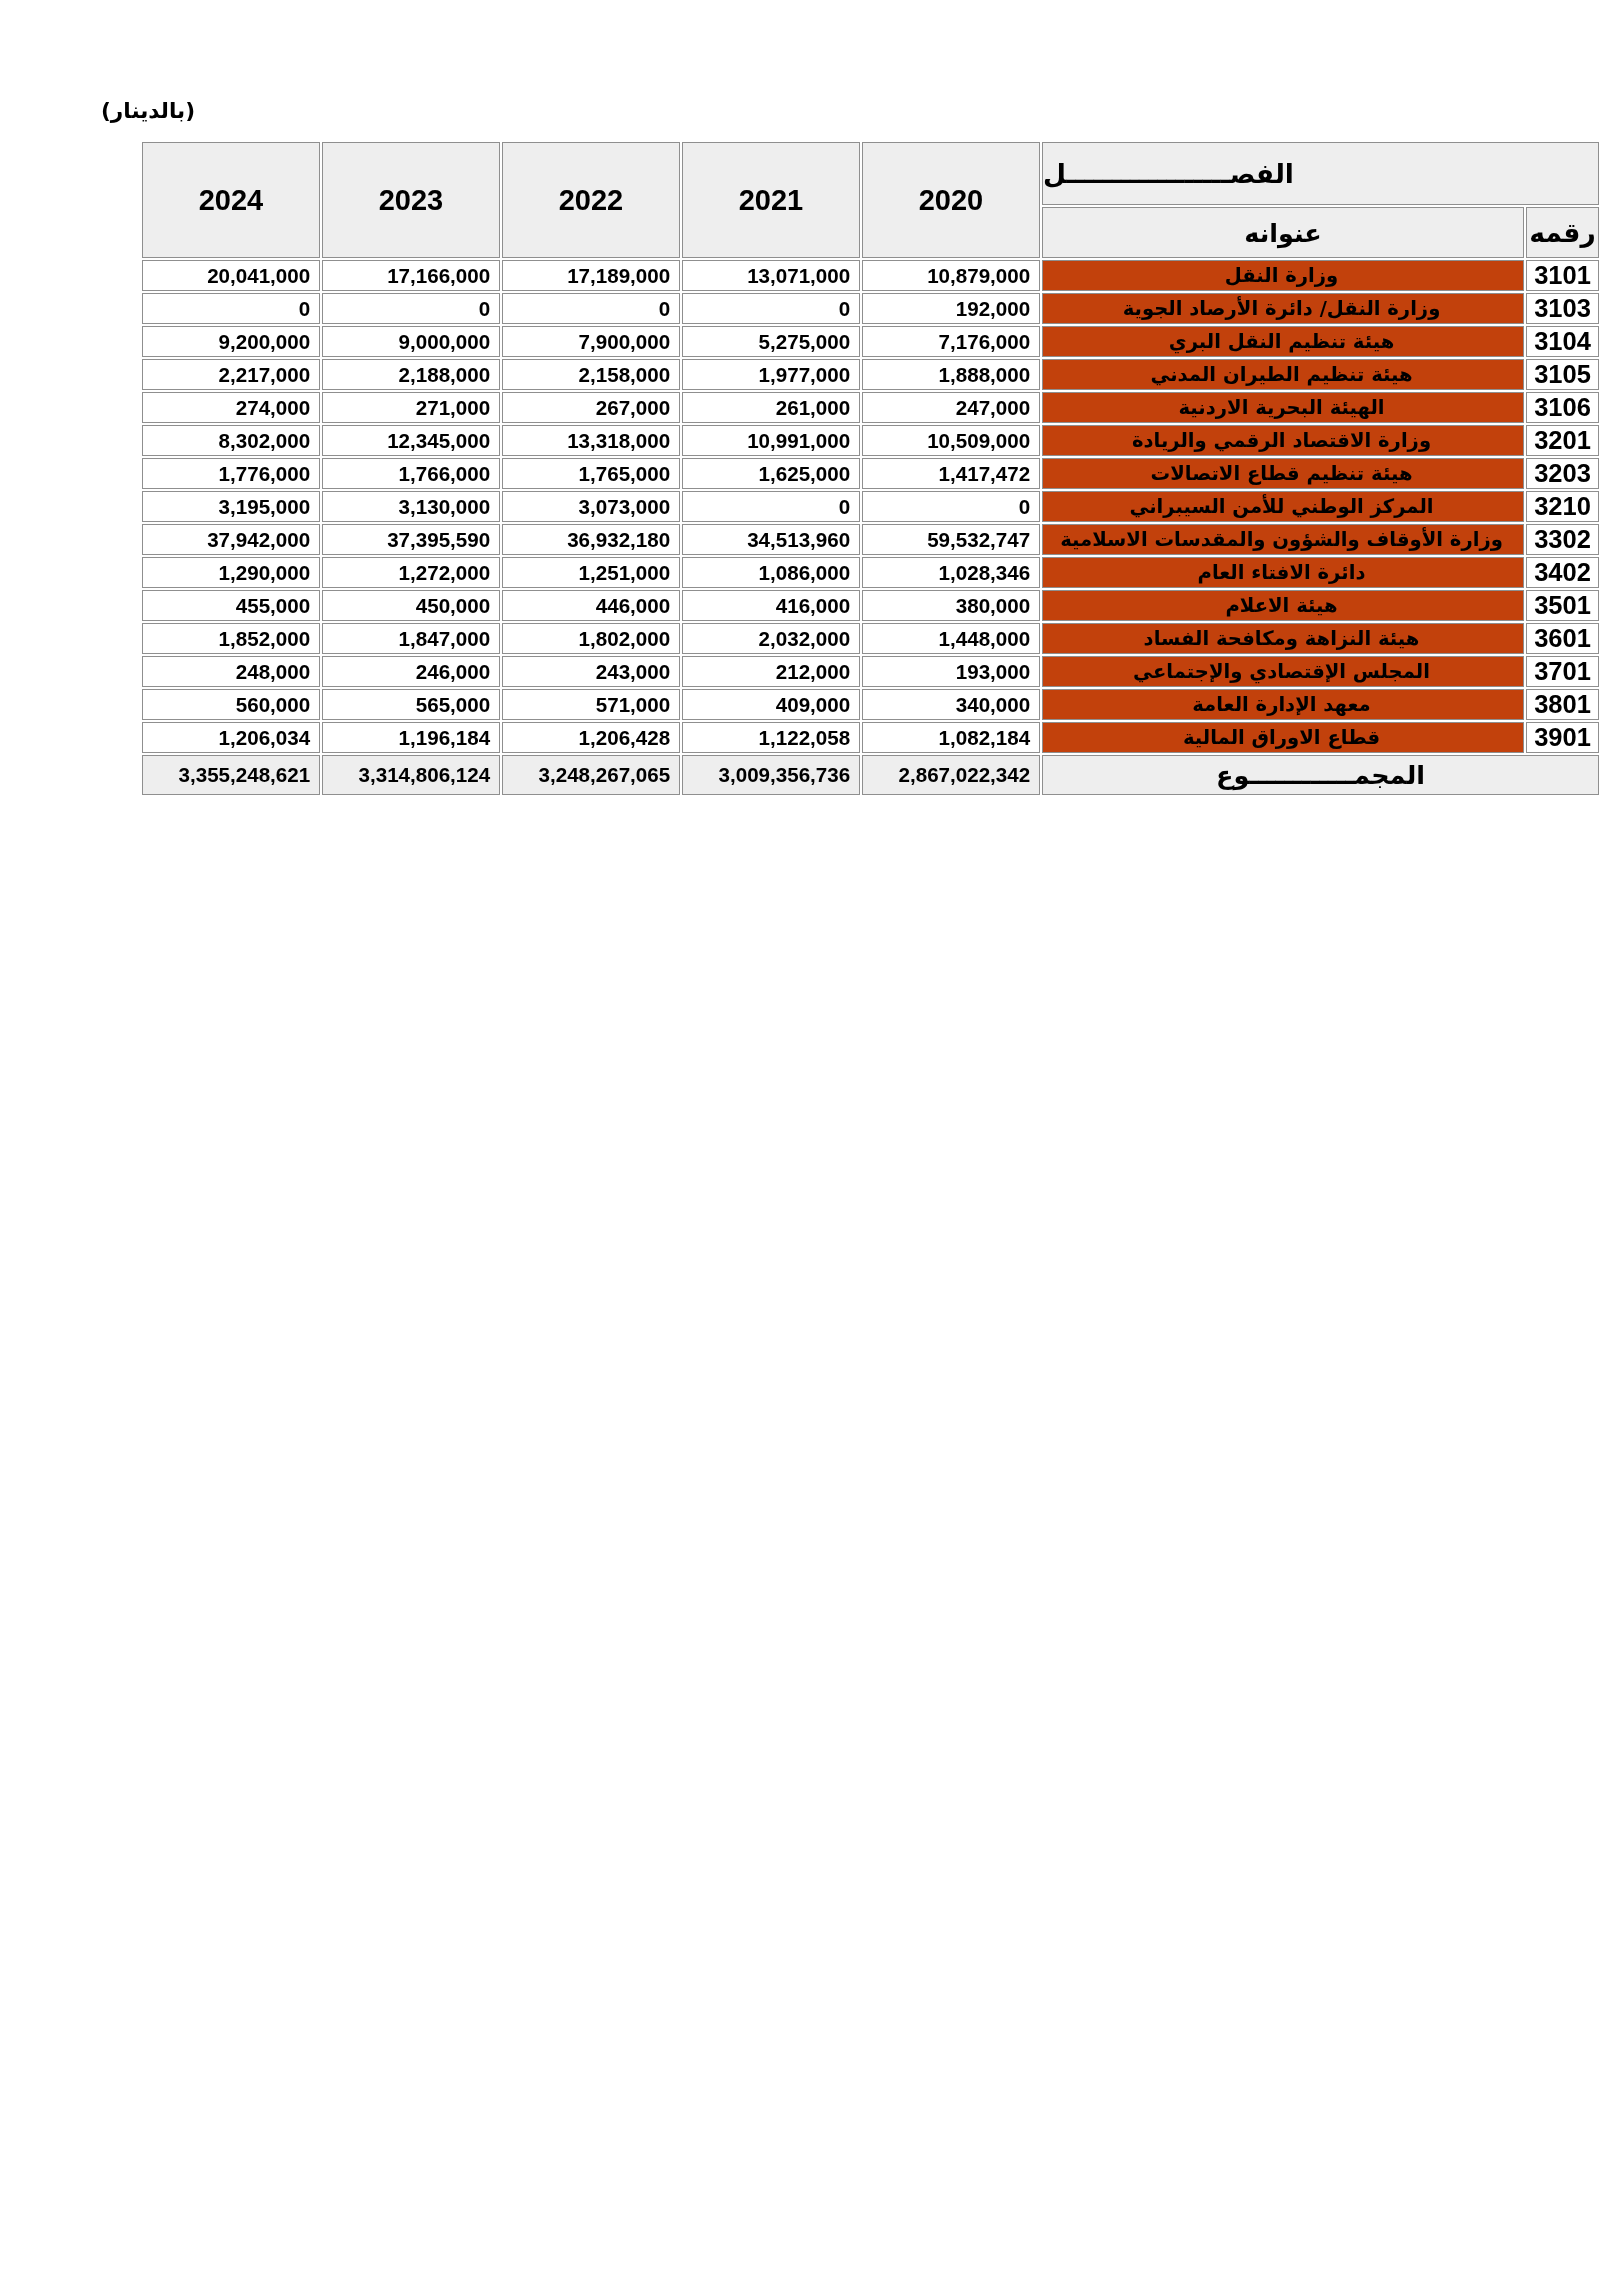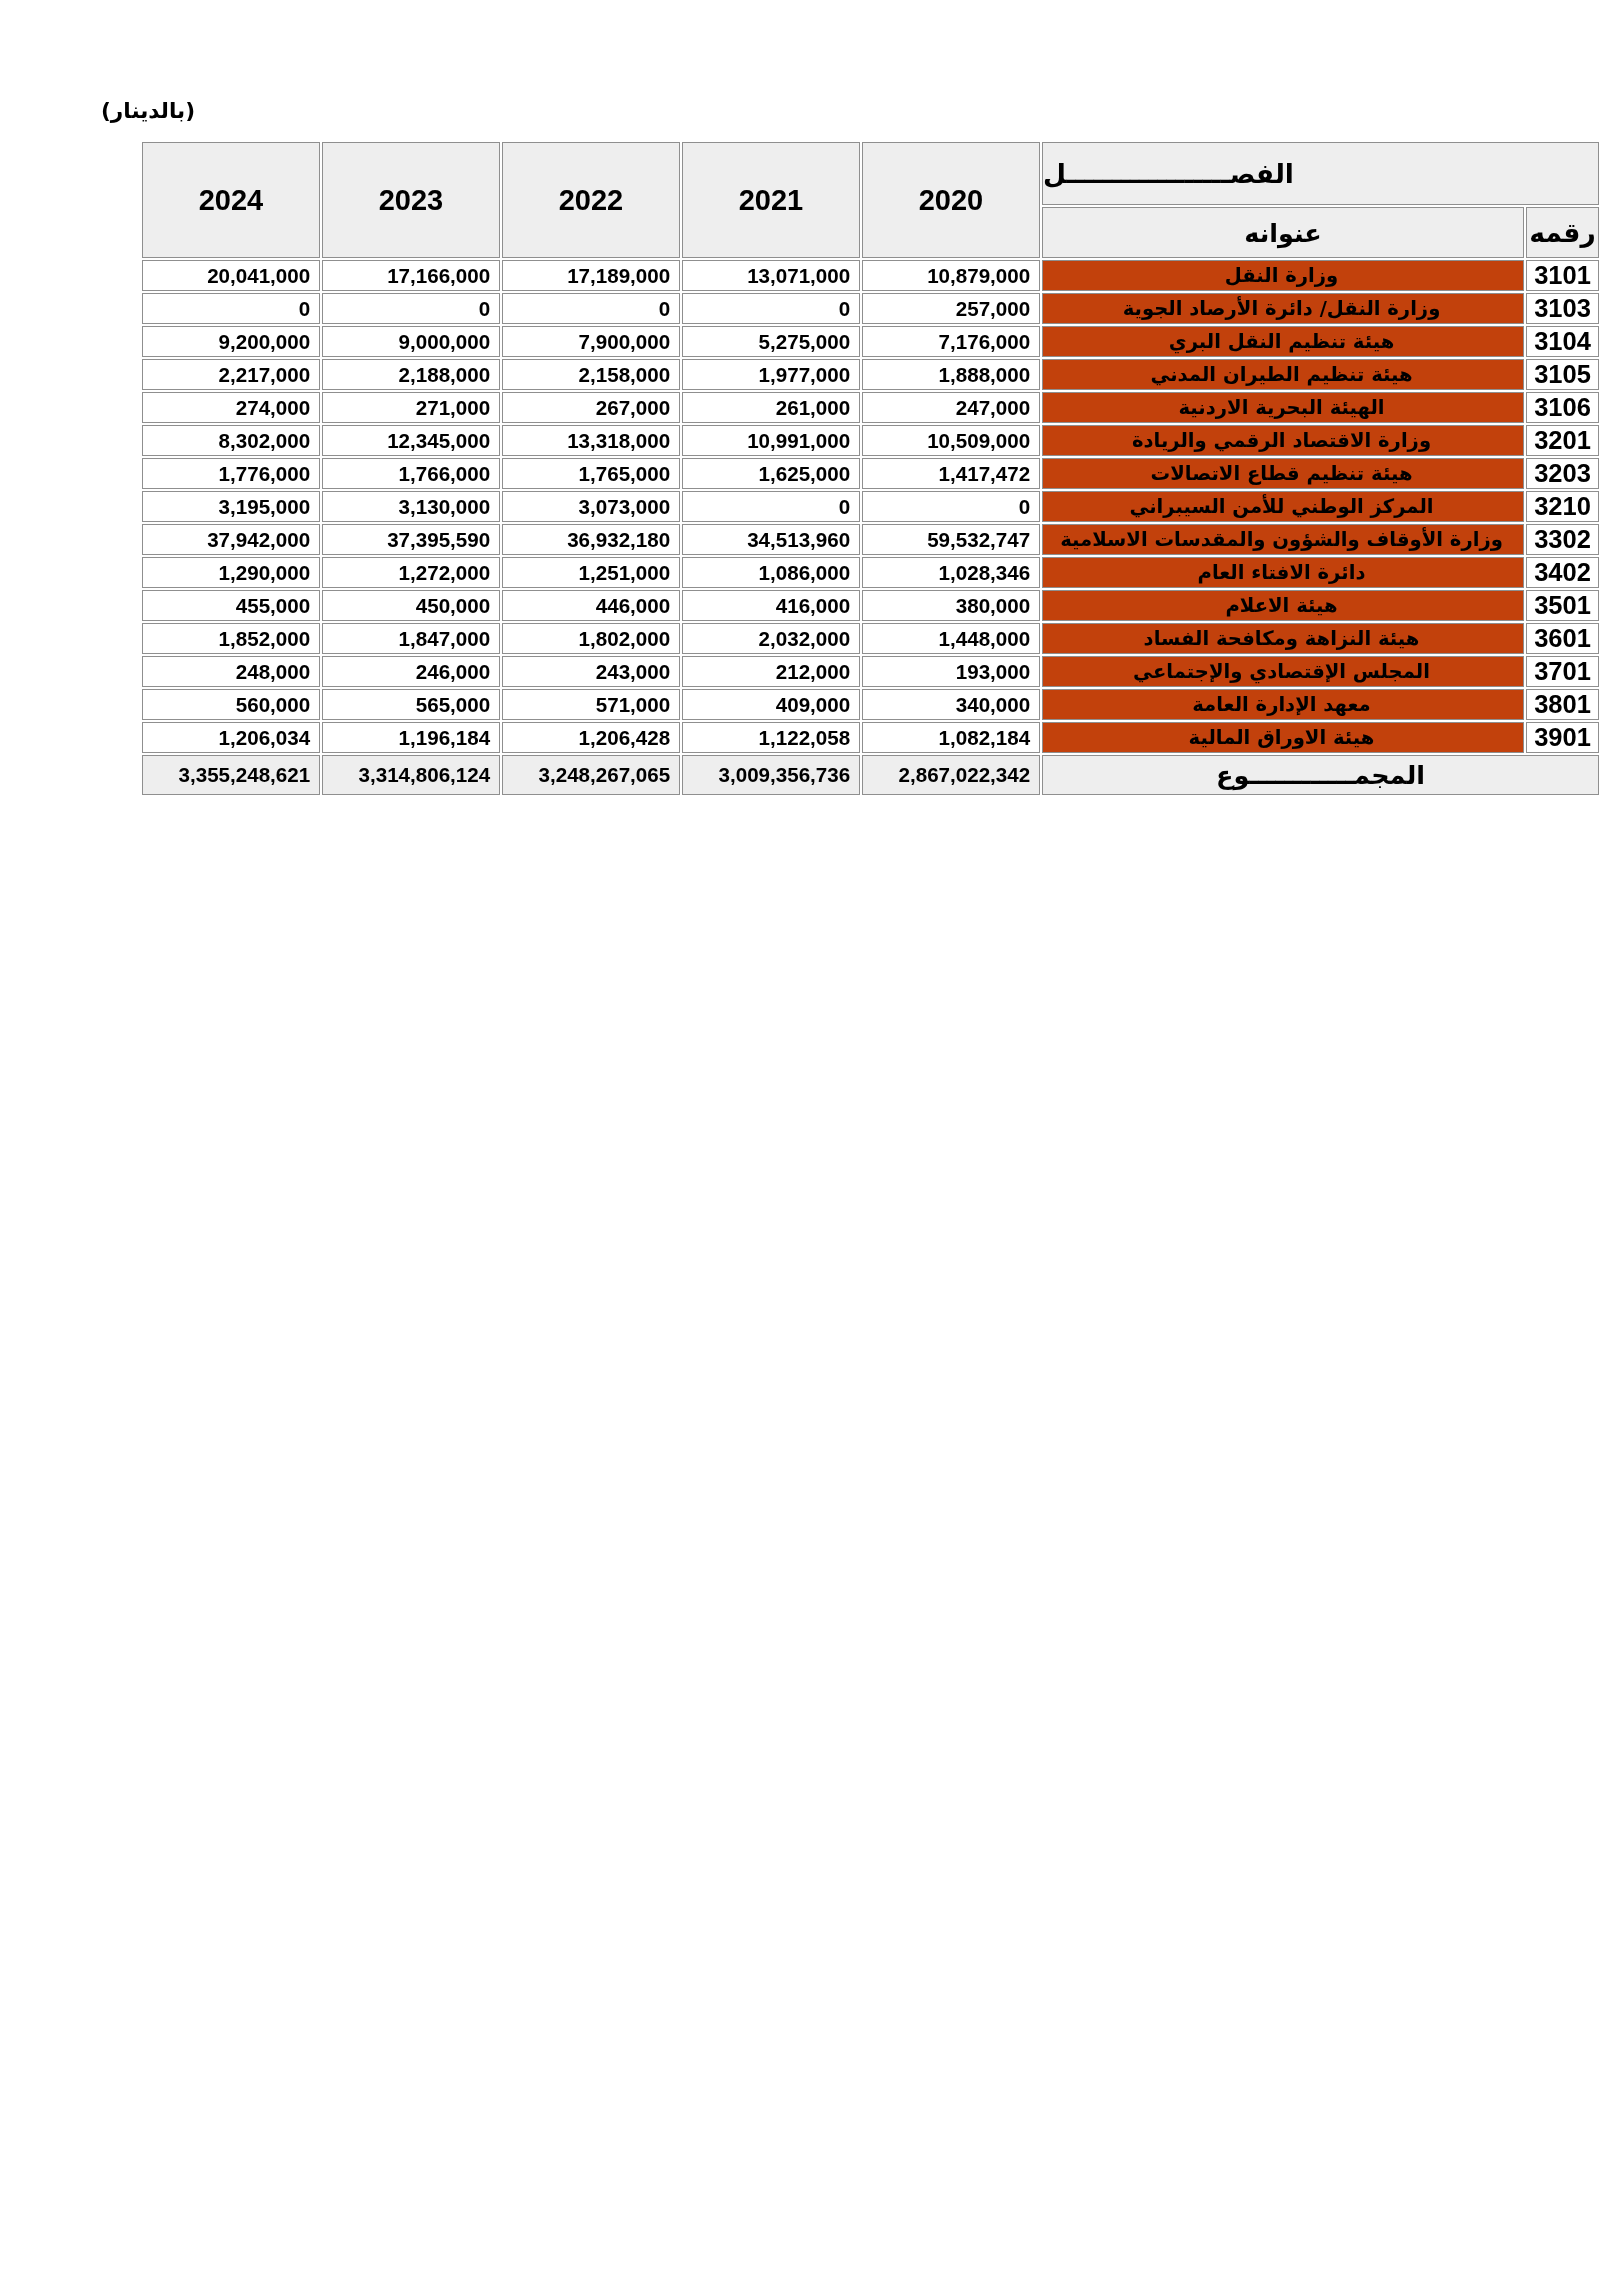--- a/index.html
+++ b/index.html
@@ -129,21 +129,21 @@
     <td class="num">13,071,000</td>
     <td class="num">10,879,000</td>
     <td class="atitle">وزارة النقل</td>
     <td class="code">3101</td>
   </tr>
   <tr>
     <td class="num">0</td>
     <td class="num">0</td>
     <td class="num">0</td>
     <td class="num">0</td>
-    <td class="num">257,000</td>
+    <td class="num">192,000</td>
     <td class="atitle">وزارة النقل/ دائرة الأرصاد الجوية</td>
     <td class="code">3103</td>
   </tr>
   <tr>
     <td class="num">9,200,000</td>
     <td class="num">9,000,000</td>
     <td class="num">7,900,000</td>
     <td class="num">5,275,000</td>
     <td class="num">7,176,000</td>
     <td class="atitle">هيئة تنظيم النقل البري</td>
@@ -247,21 +247,21 @@
     <td class="num">340,000</td>
     <td class="atitle">معهد الإدارة العامة</td>
     <td class="code">3801</td>
   </tr>
   <tr>
     <td class="num">1,206,034</td>
     <td class="num">1,196,184</td>
     <td class="num">1,206,428</td>
     <td class="num">1,122,058</td>
     <td class="num">1,082,184</td>
-    <td class="atitle">هيئة الاوراق المالية</td>
+    <td class="atitle">قطاع الاوراق المالية</td>
     <td class="code">3901</td>
   </tr>
 
   <tr class="total-row">
     <td class="num">3,355,248,621</td>
     <td class="num">3,314,806,124</td>
     <td class="num">3,248,267,065</td>
     <td class="num">3,009,356,736</td>
     <td class="num">2,867,022,342</td>
     <td class="tlabel" colspan="2">المجمــــــــــــوع</td>

